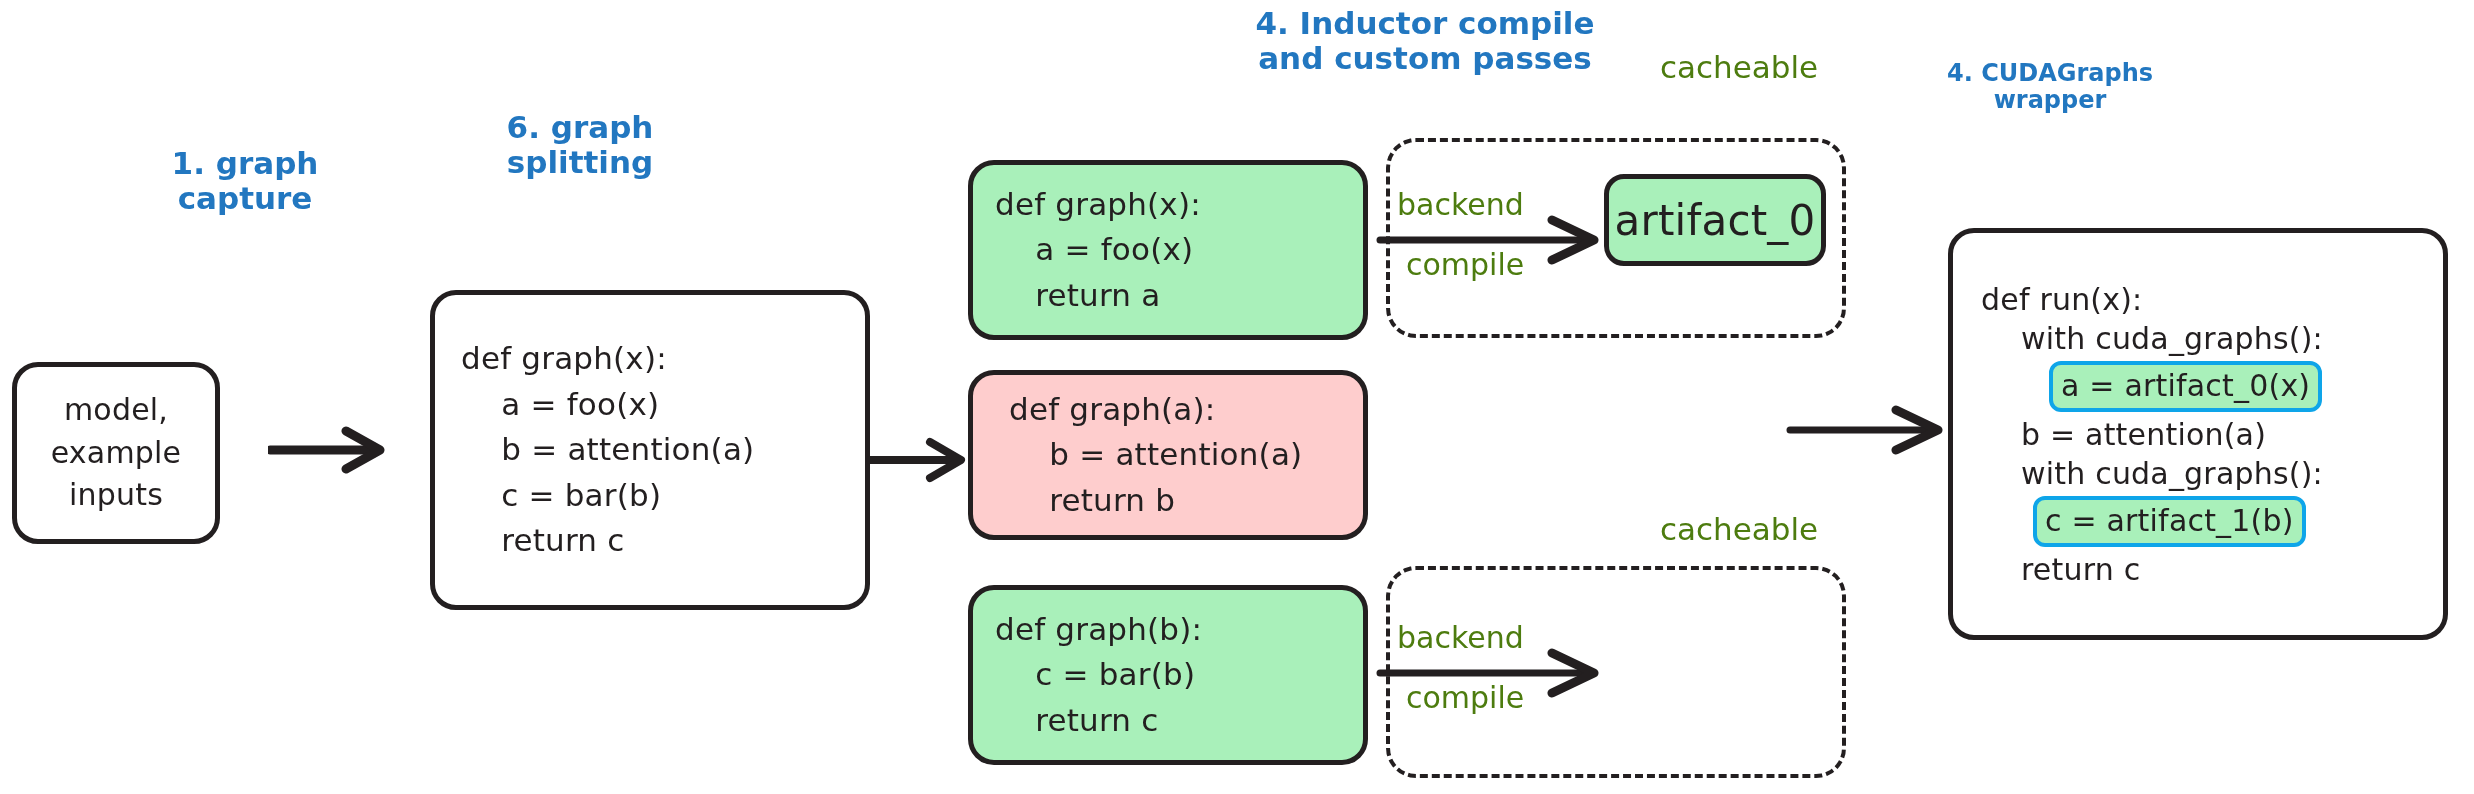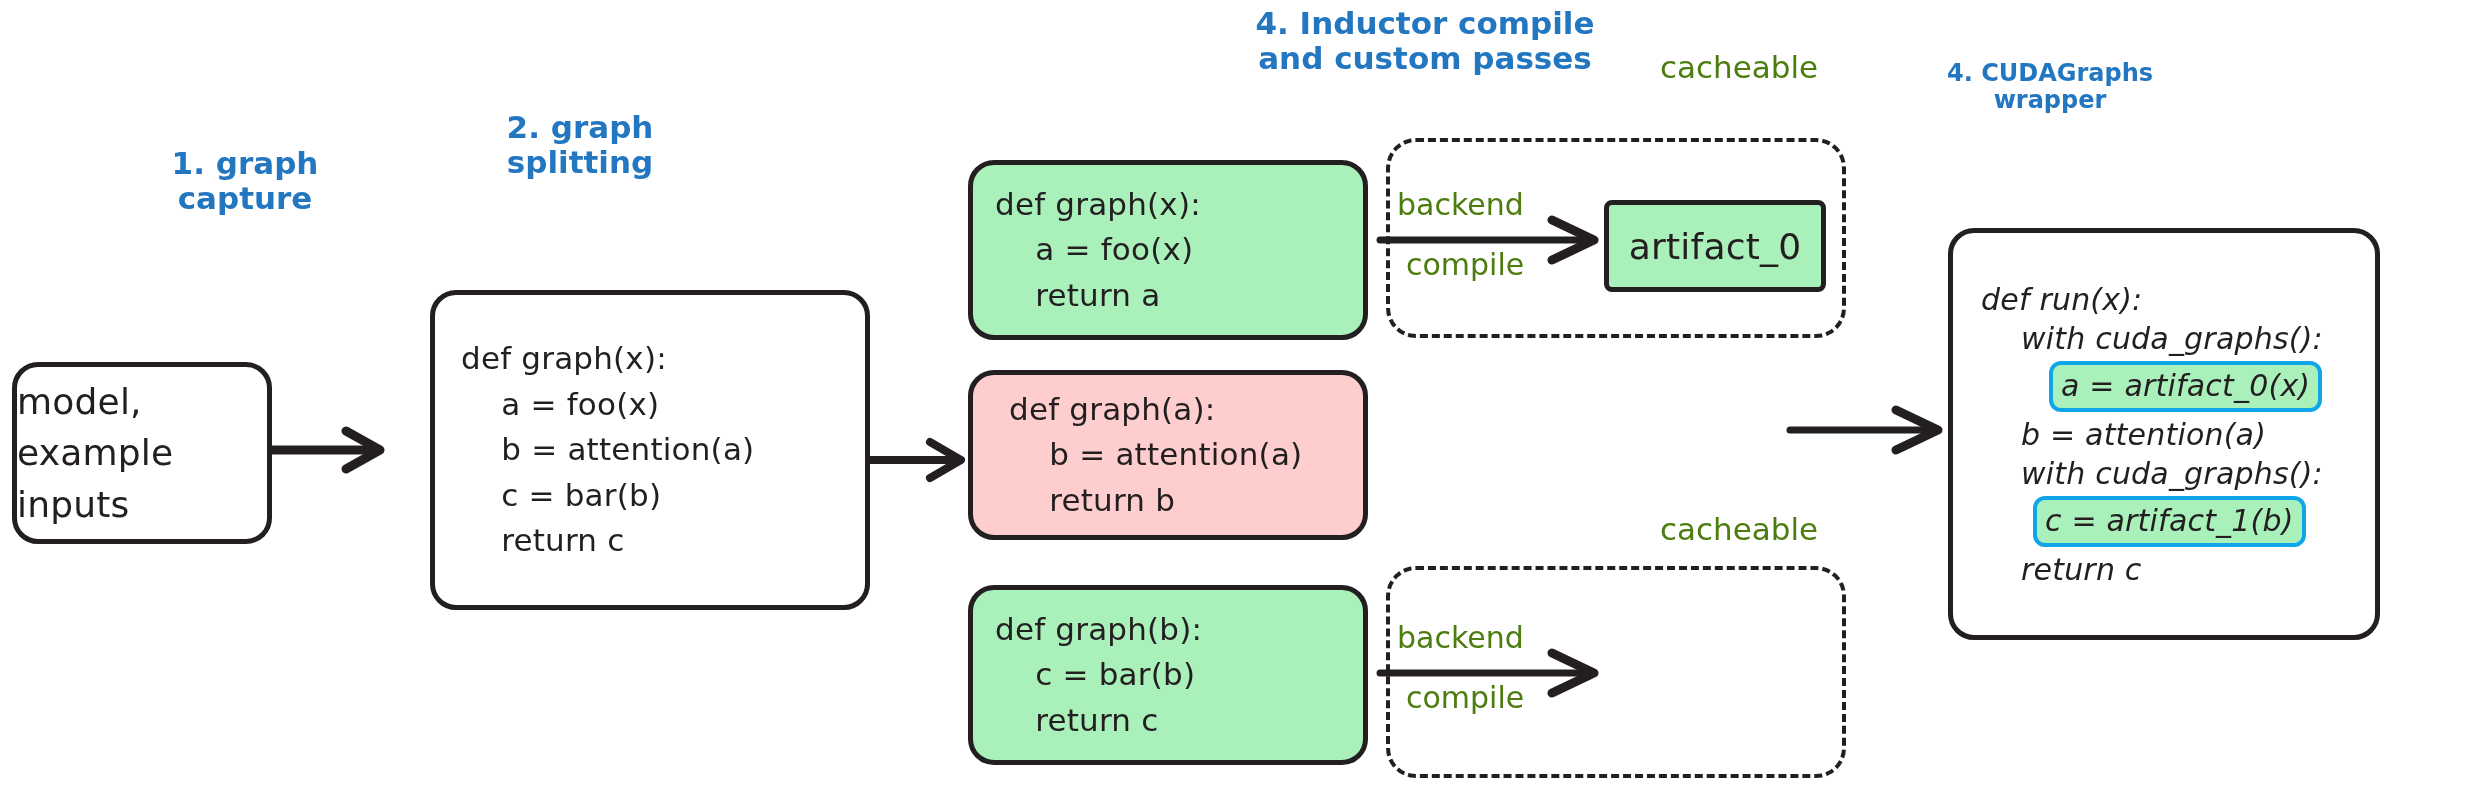--- a/index.html
+++ b/index.html
@@ -77,30 +77,30 @@
   }
 </style>
 </head>
 <body>
 
 <div id="canvas">
 
   <div class="blue-label" style="left:150px; top:146px; width:190px; font-size:31px;">1. graph
 capture</div>
 
-  <div class="blue-label" style="left:480px; top:110px; width:200px; font-size:31px;">2. graph
+  <div class="blue-label" style="left:480px; top:110px; width:200px; font-size:31px;">6. graph
 splitting</div>
 
   <div class="blue-label" style="left:1210px; top:6px; width:430px; font-size:31px;">4. Inductor compile
 and custom passes</div>
 
   <div class="blue-label" style="left:1860px; top:60px; width:380px; font-size:24px;">4. CUDAGraphs
 wrapper</div>
 
-  <div class="node white" style="left:12px; top:362px; width:260px; height:182px; align-items:flex-start; font-size:36px; line-height:1.42;">
+  <div class="node white" style="left:12px; top:362px; width:208px; height:182px; align-items:center; font-size:30px; line-height:1.42;">
     <div class="codeline">model,</div>
     <div class="codeline">example</div>
     <div class="codeline">inputs</div>
   </div>
 
   <div class="arrow" style="left:268px; top:425px; width:130px; height:50px;">
     <svg width="130" height="50" viewBox="0 0 130 50">
       <path d="M2,25 L105,25" stroke="#231f20" stroke-width="9" fill="none" stroke-linecap="round"></path>
       <path d="M78,6 L112,25 L78,44" stroke="#231f20" stroke-width="9" fill="none" stroke-linecap="round" stroke-linejoin="round"></path>
     </svg>
@@ -145,21 +145,21 @@
 
   <div class="arrow" style="left:1376px; top:215px; width:230px; height:50px;">
     <svg width="230" height="50" viewBox="0 0 230 50">
       <path d="M4,25 L208,25" stroke="#231f20" stroke-width="7" fill="none" stroke-linecap="round"></path>
       <path d="M176,5 L218,25 L176,45" stroke="#231f20" stroke-width="9" fill="none" stroke-linecap="round" stroke-linejoin="round"></path>
     </svg>
   </div>
   <div class="plain-label" style="left:1397px; top:188px; font-size:30px;">backend</div>
   <div class="plain-label" style="left:1406px; top:248px; font-size:30px;">compile</div>
 
-  <div class="node green" style="left:1604px; top:200px; width:222px; height:92px; align-items:center; font-size:36px; border-radius:8px;">
+  <div class="node green" style="left:1604px; top:174px; width:222px; height:92px; align-items:center; font-size:42px; border-radius:20px;">
     <div class="codeline">artifact_0</div>
   </div>
 
   <div class="plain-label" style="left:1660px; top:512px; font-size:31px;">cacheable</div>
 
   <div class="dashed-group" style="left:1386px; top:566px; width:460px; height:212px;"></div>
 
   <div class="arrow" style="left:1376px; top:648px; width:230px; height:50px;">
     <svg width="230" height="50" viewBox="0 0 230 50">
       <path d="M4,25 L208,25" stroke="#231f20" stroke-width="7" fill="none" stroke-linecap="round"></path>
@@ -170,21 +170,21 @@
   <div class="plain-label" style="left:1406px; top:681px; font-size:30px;">compile</div>
 
 
   <div class="arrow" style="left:1786px; top:405px; width:170px; height:50px;">
     <svg width="170" height="50" viewBox="0 0 170 50">
       <path d="M4,25 L140,25" stroke="#231f20" stroke-width="7" fill="none" stroke-linecap="round"></path>
       <path d="M110,5 L152,25 L110,45" stroke="#231f20" stroke-width="9" fill="none" stroke-linecap="round" stroke-linejoin="round"></path>
     </svg>
   </div>
 
-  <div class="node white" style="left:1948px; top:228px; width:432px; height:412px; padding:18px 28px; font-size:30px; line-height:1.30; justify-content:center;font-style:italic;">
+  <div class="node white" style="left:1948px; top:228px; width:500px; height:412px; padding:18px 28px; font-size:30px; line-height:1.30; justify-content:center;">
     <div class="codeline" style="margin-left:0px;">def run(x):</div>
     <div class="codeline" style="margin-left:40px;">with cuda_graphs():</div>
     <div style="margin-left:68px; margin-top:3px; margin-bottom:3px;">
       <span class="hl codeline">a = artifact_0(x)</span>
     </div>
     <div class="codeline" style="margin-left:40px;">b = attention(a)</div>
     <div class="codeline" style="margin-left:40px;">with cuda_graphs():</div>
     <div style="margin-left:52px; margin-top:3px; margin-bottom:3px;">
       <span class="hl codeline">c = artifact_1(b)</span>
     </div>

